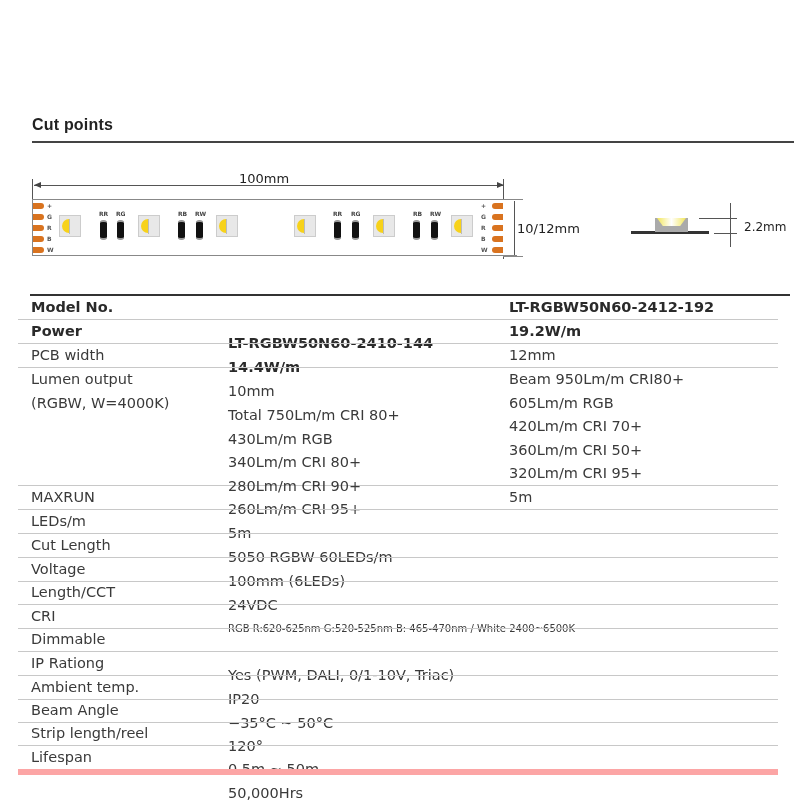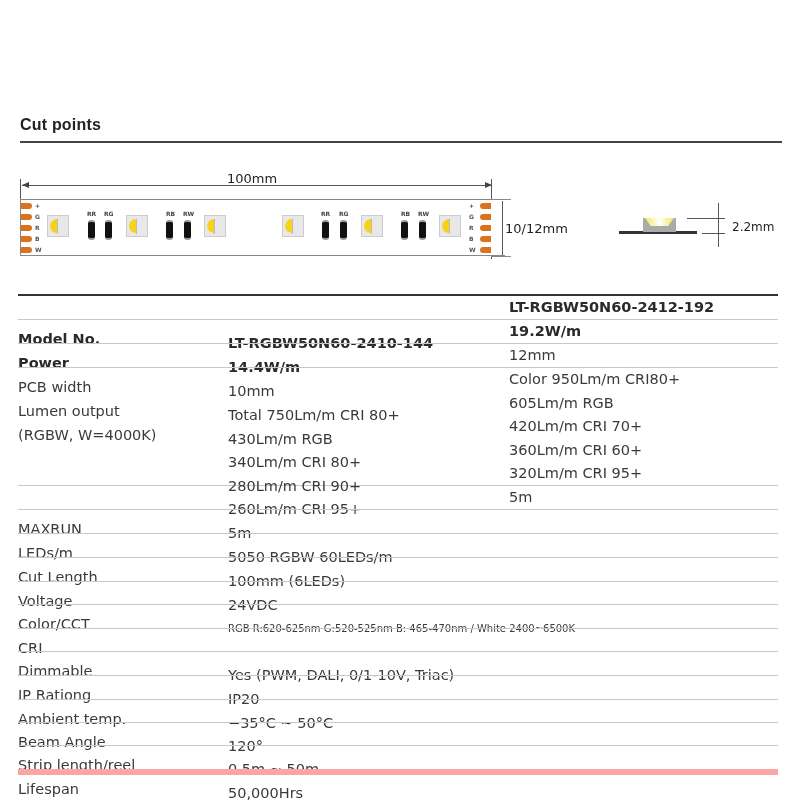--- a/index.html
+++ b/index.html
@@ -1,17 +1,17 @@
 <!DOCTYPE html>
 <html><head>
 <meta charset="utf-8">
 <style>
   html, body { margin:0; padding:0; background:#ffffff; }
   body { width:800px; height:800px; position:relative; overflow:hidden; font-family:"DejaVu Sans", sans-serif; color:#3a3a3a; }
-  .abs { position:absolute; }
+  .abs { position:absolute;margin-left:12px; }
   .section-title { left:20px; top:116px; font-size:16px; font-weight:bold; color:#222; font-family:"Liberation Sans", sans-serif; letter-spacing:0.2px; }
   .title-rule { left:20px; top:141px; width:762px; height:2px; background:#444; }
 
   
   .dim-top-label { left:227px; top:171px; font-size:13px; color:#222; }
   .dim-line { left:22px; top:185px; width:470px; height:1px; background:#555; }
   .arrow-l { left:22px; top:182px; width:0; height:0; border-top:3px solid transparent; border-bottom:3px solid transparent; border-right:7px solid #444; }
   .arrow-r { left:485px; top:182px; width:0; height:0; border-top:3px solid transparent; border-bottom:3px solid transparent; border-left:7px solid #444; }
   .vtick-l { left:20px; top:179px; width:1px; height:20px; background:#555; }
   .vtick-r { left:491px; top:179px; width:1px; height:80px; background:#555; }
@@ -32,21 +32,21 @@
   .side-base { left:619px; top:231px; width:78px; height:3px; background:#333; }
   .side-chip { left:643px; top:218px; width:33px; height:14px; background:#aaa; clip-path:polygon(0 0,100% 0,100% 100%,0 100%); }
   .side-light { left:645px; top:218px; width:29px; height:8px; background:linear-gradient(90deg,#f2e65a,#fff 50%,#f2e65a); clip-path:polygon(0 0,100% 0,80% 100%,20% 100%); }
   .side-ext1 { left:687px; top:218px; width:38px; height:1px; background:#555; }
   .side-ext2 { left:702px; top:233px; width:23px; height:1px; background:#555; }
   .side-v { left:718px; top:203px; width:1px; height:44px; background:#555; }
   .side-label { left:732px; top:220px; font-size:12px; color:#222; }
   .spec-top-rule { left:18px; top:294px; width:760px; height:2px; background:#333; }
   .row { position:absolute; left:18px; width:760px; border-bottom:1px solid #c8c8c8; }
   .cell { position:absolute; white-space:nowrap; }
-  .c1 { left:0;margin-top:32px; }
+  .c1 { left:13px; }
   .c2 { left:210px;margin-top:36px; }
   .c3 { left:491px; }
   .bold { font-weight:bold; color:#2a2a2a; }
   .line { display:block; height:23.5px; line-height:23.5px; }
 </style>
 </head>
 <body>
 
 <div class="abs section-title">Cut points</div>
 <div class="abs title-rule"></div>
@@ -166,24 +166,24 @@
       <span class="line">(RGBW,  W=4000K)</span>
     </span>
     <span class="cell c2">
       <span class="line">Total 750Lm/m CRI 80+</span>
       <span class="line">430Lm/m RGB</span>
       <span class="line">340Lm/m CRI 80+</span>
       <span class="line">280Lm/m CRI 90+</span>
       <span class="line">260Lm/m CRI 95+</span>
     </span>
     <span class="cell c3">
-      <span class="line">Color 950Lm/m CRI80+</span>
+      <span class="line">Beam 950Lm/m CRI80+</span>
       <span class="line">605Lm/m RGB</span>
       <span class="line">420Lm/m CRI 70+</span>
-      <span class="line">360Lm/m CRI 60+</span>
+      <span class="line">360Lm/m CRI 50+</span>
       <span class="line">320Lm/m CRI 95+</span>
     </span>
   </div>
   <div class="row" style="top:486px;height:23px">
     <span class="cell c1 line">MAXRUN</span>
     <span class="cell c2 line">5m</span>
     <span class="cell c3 line">5m</span>
   </div>
   <div class="row" style="top:510px;height:23px">
     <span class="cell c1 line">LEDs/m</span>
@@ -191,21 +191,21 @@
   </div>
   <div class="row" style="top:534px;height:23px">
     <span class="cell c1 line">Cut Length</span>
     <span class="cell c2 line">100mm (6LEDs)</span>
   </div>
   <div class="row" style="top:558px;height:23px">
     <span class="cell c1 line">Voltage</span>
     <span class="cell c2 line">24VDC</span>
   </div>
   <div class="row" style="top:581px;height:23px">
-    <span class="cell c1 line">Color/CCT</span>
+    <span class="cell c1 line">Length/CCT</span>
     <span class="cell c2 line" style="font-size:10px">RGB  R:620-625nm G:520-525nm B: 465-470nm / White 2400~6500K</span>
   </div>
   <div class="row" style="top:605px;height:23px">
     <span class="cell c1 line">CRI</span>
   </div>
   <div class="row" style="top:628px;height:23px">
     <span class="cell c1 line">Dimmable</span>
     <span class="cell c2 line">Yes (PWM, DALI, 0/1-10V, Triac)</span>
   </div>
   <div class="row" style="top:652px;height:23px">

